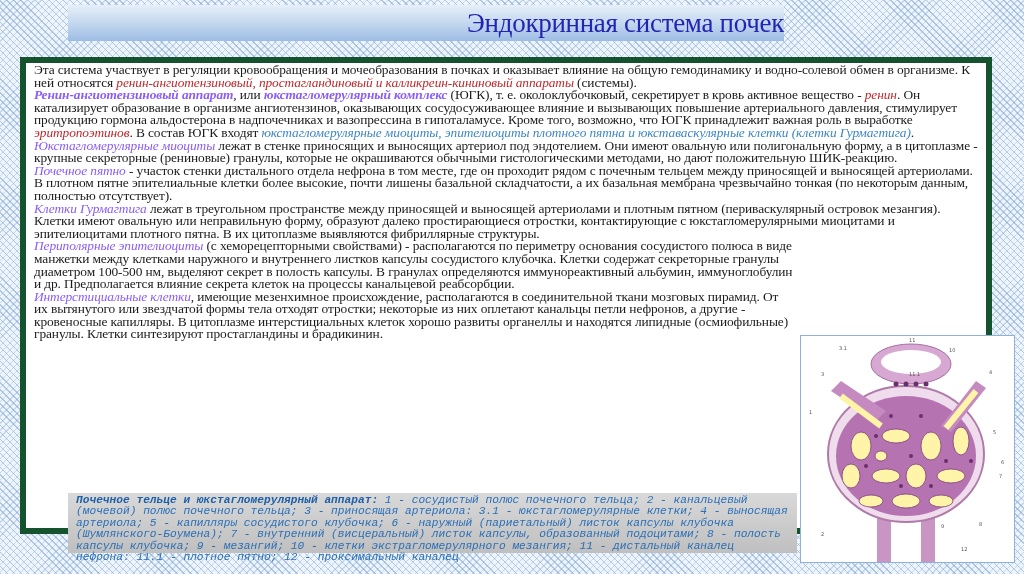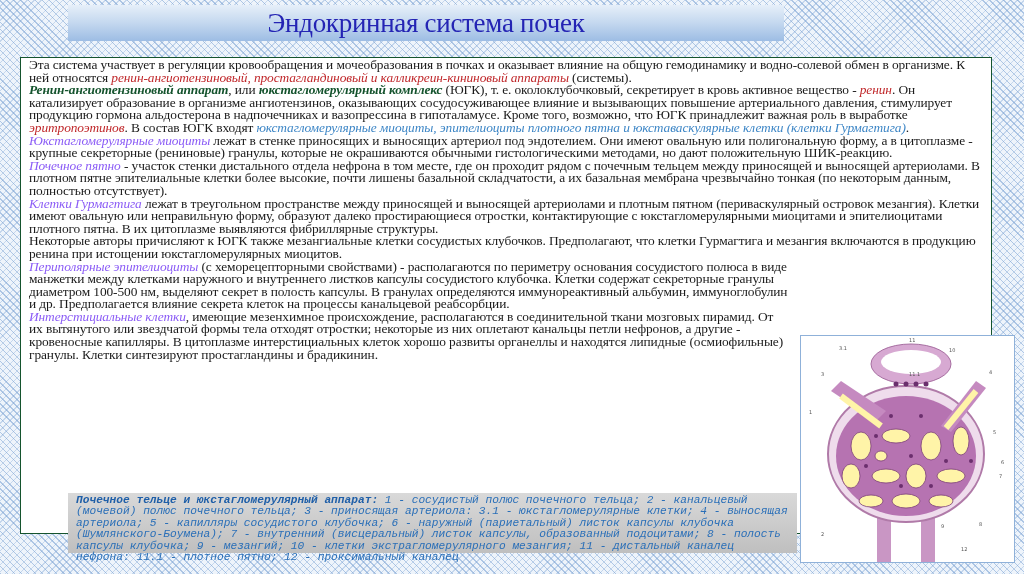--- a/index.html
+++ b/index.html
@@ -7,38 +7,38 @@
     width: 1024px; height: 574px; overflow: hidden; position: relative;
     font-family: "Liberation Serif", "DejaVu Serif", serif;
     background-color: #eef4fb;
     background-image:
       repeating-linear-gradient(45deg, rgba(120,160,210,0.55) 0 1px, transparent 1px 5px),
       repeating-linear-gradient(-45deg, rgba(120,160,210,0.35) 0 1px, transparent 1px 5px);
   }
   .title-bar {
     position: absolute; left: 68px; top: 5px; width: 716px; height: 36px;
     background: linear-gradient(to bottom, #e6eff9 0%, #c4d8ef 50%, #9dbde4 100%);
-    display: flex; align-items: center; justify-content: center;
+    display: flex; align-items: center; justify-content: flex-end;
   }
   .title-bar h1 {
     margin: 0; font-weight: normal; font-size: 27px; color: #2424b4;
     font-family: "Liberation Serif", serif; letter-spacing: -0.3px;
   }
   .content {
     position: absolute; left: 20px; top: 57px; width: 972px; height: 477px;
-    background: #ffffff; border: 1px solid #14532d; box-sizing: border-box;
+    background: #ffffff; border: 6px solid #14532d; box-sizing: border-box;
     padding: 1px 8px 0 8px;
   }
   .text {
     font-size: 13.4px; line-height: 12.6px; color: #1a1a1a;
     font-family: "Liberation Serif", serif; letter-spacing: -0.1px;
   }
   .text p { margin: 0; }
   .red { color: #c0282b; font-style: italic; }
-  .blue-b { color: #14532d; font-style: italic; font-weight: bold; }
+  .blue-b { color: #8b5cf6; font-style: italic; font-weight: bold; }
   .blue { color: #3d86c6; font-style: italic; text-align: right; }
   .link { color: #8b5cf6; font-style: italic; }
   .narrow { width: 760px; }
   .figure {
     position: absolute; left: 800px; top: 335px; width: 215px; height: 228px;
     background: #ffffff; border: 1px solid #8fb1d9; box-sizing: border-box;
   }
   .caption {
     position: absolute; left: 68px; top: 493px; width: 729px; height: 60px;
     background: linear-gradient(to bottom, #d9d9d9, #bfbfbf);
@@ -55,21 +55,20 @@
   <h1>Эндокринная система почек</h1>
 </div>
 
 <div class="content">
   <div class="text">
     <p><span>Эта система участвует в регуляции кровообращения и мочеобразования в почках и оказывает влияние на общую гемодинамику и водно-солевой обмен в организме. К ней относятся </span><span class="red">ренин-ангиотензиновый, простагландиновый и калликреин-кининовый аппараты</span><span> (системы).</span></p>
     <p><span class="blue-b">Ренин-ангиотензиновый аппарат</span><span>, или </span><span class="blue-b">юкстагломерулярный комплекс</span><span> (ЮГК), т. е. околоклубочковый, секретирует в кровь активное вещество - </span><span class="red">ренин</span><span>. Он катализирует образование в организме ангиотензинов, оказывающих сосудосуживающее влияние и вызывающих повышение артериального давления, стимулирует продукцию гормона альдостерона в надпочечниках и вазопрессина в гипоталамусе. Кроме того, возможно, что ЮГК принадлежит важная роль в выработке </span><span class="red">эритропоэтинов</span><span>. В состав ЮГК входят </span><span class="blue">юкстагломерулярные миоциты, эпителиоциты плотного пятна и юкставаскулярные клетки (клетки Гурмагтига)</span><span>.</span></p>
     <p><span class="link">Юкстагломерулярные миоциты</span><span> лежат в стенке приносящих и выносящих артериол под эндотелием. Они имеют овальную или полигональную форму, а в цитоплазме - крупные секреторные (рениновые) гранулы, которые не окрашиваются обычными гистологическими методами, но дают положительную ШИК-реакцию.</span></p>
     <p><span class="link">Почечное пятно </span><span>- участок стенки дистального отдела нефрона в том месте, где он проходит рядом с почечным тельцем между приносящей и выносящей артериолами. В плотном пятне эпителиальные клетки более высокие, почти лишены базальной складчатости, а их базальная мембрана чрезвычайно тонкая (по некоторым данным, полностью отсутствует).</span></p>
     <p><span class="link">Клетки Гурмагтига</span><span> лежат в треугольном пространстве между приносящей и выносящей артериолами и плотным пятном (периваскулярный островок мезангия). Клетки имеют овальную или неправильную форму, образуют далеко простирающиеся отростки, контактирующие с юкстагломерулярными миоцитами и эпителиоцитами плотного пятна. В их цитоплазме выявляются фибриллярные структуры.</span></p>
-    <p>Некоторые авторы причисляют к ЮГК также мезангиальные клетки сосудистых клубочков. Предполагают, что клетки Гурмагтига и мезангия включаются в продукцию ренина при истощении юкстагломерулярных миоцитов.</p>
     <p class="narrow"><span class="link">Периполярные эпителиоциты</span><span> (с хеморецепторными свойствами) - располагаются по периметру основания сосудистого полюса в виде манжетки между клетками наружного и внутреннего листков капсулы сосудистого клубочка. Клетки содержат секреторные гранулы диаметром 100-500 нм, выделяют секрет в полость капсулы. В гранулах определяются иммунореактивный альбумин, иммуноглобулин и др. Предполагается влияние секрета клеток на процессы канальцевой реабсорбции.</span></p>
     <p class="narrow"><span class="link">Интерстициальные клетки</span><span>, имеющие мезенхимное происхождение, располагаются в соединительной ткани мозговых пирамид. От их вытянутого или звездчатой формы тела отходят отростки; некоторые из них оплетают канальцы петли нефронов, а другие - кровеносные капилляры. В цитоплазме интерстициальных клеток хорошо развиты органеллы и находятся липидные (осмиофильные) гранулы. Клетки синтезируют простагландины и брадикинин.</span></p>
   </div>
 </div>
 
 <div class="figure">
   <svg width="213" height="226" viewBox="0 0 213 226">
     <rect width="213" height="226" fill="#ffffff"></rect>
 
     <path d="M75 175 L75 226 L140 226 L140 175 Z" fill="#ffffff"></path>

